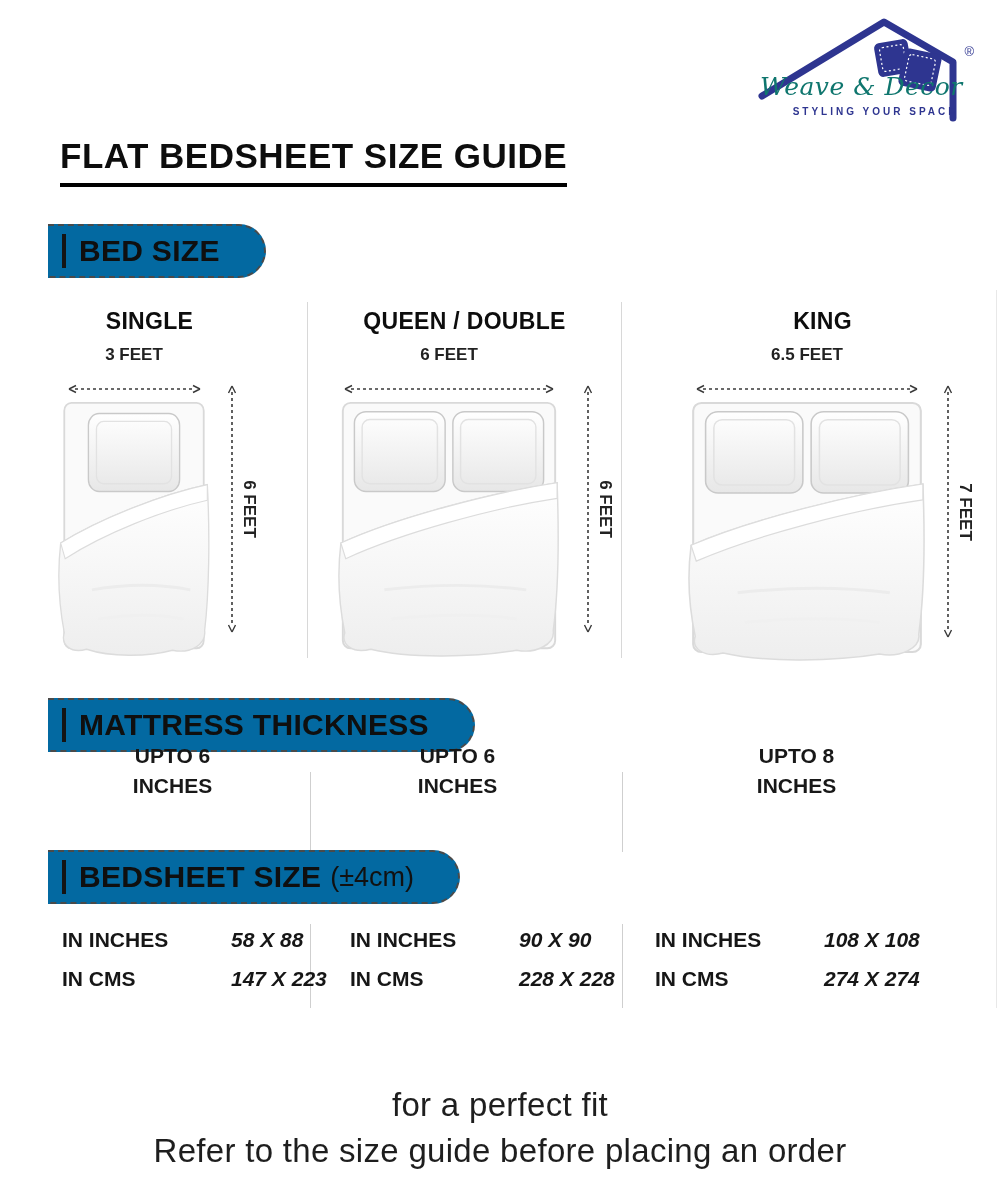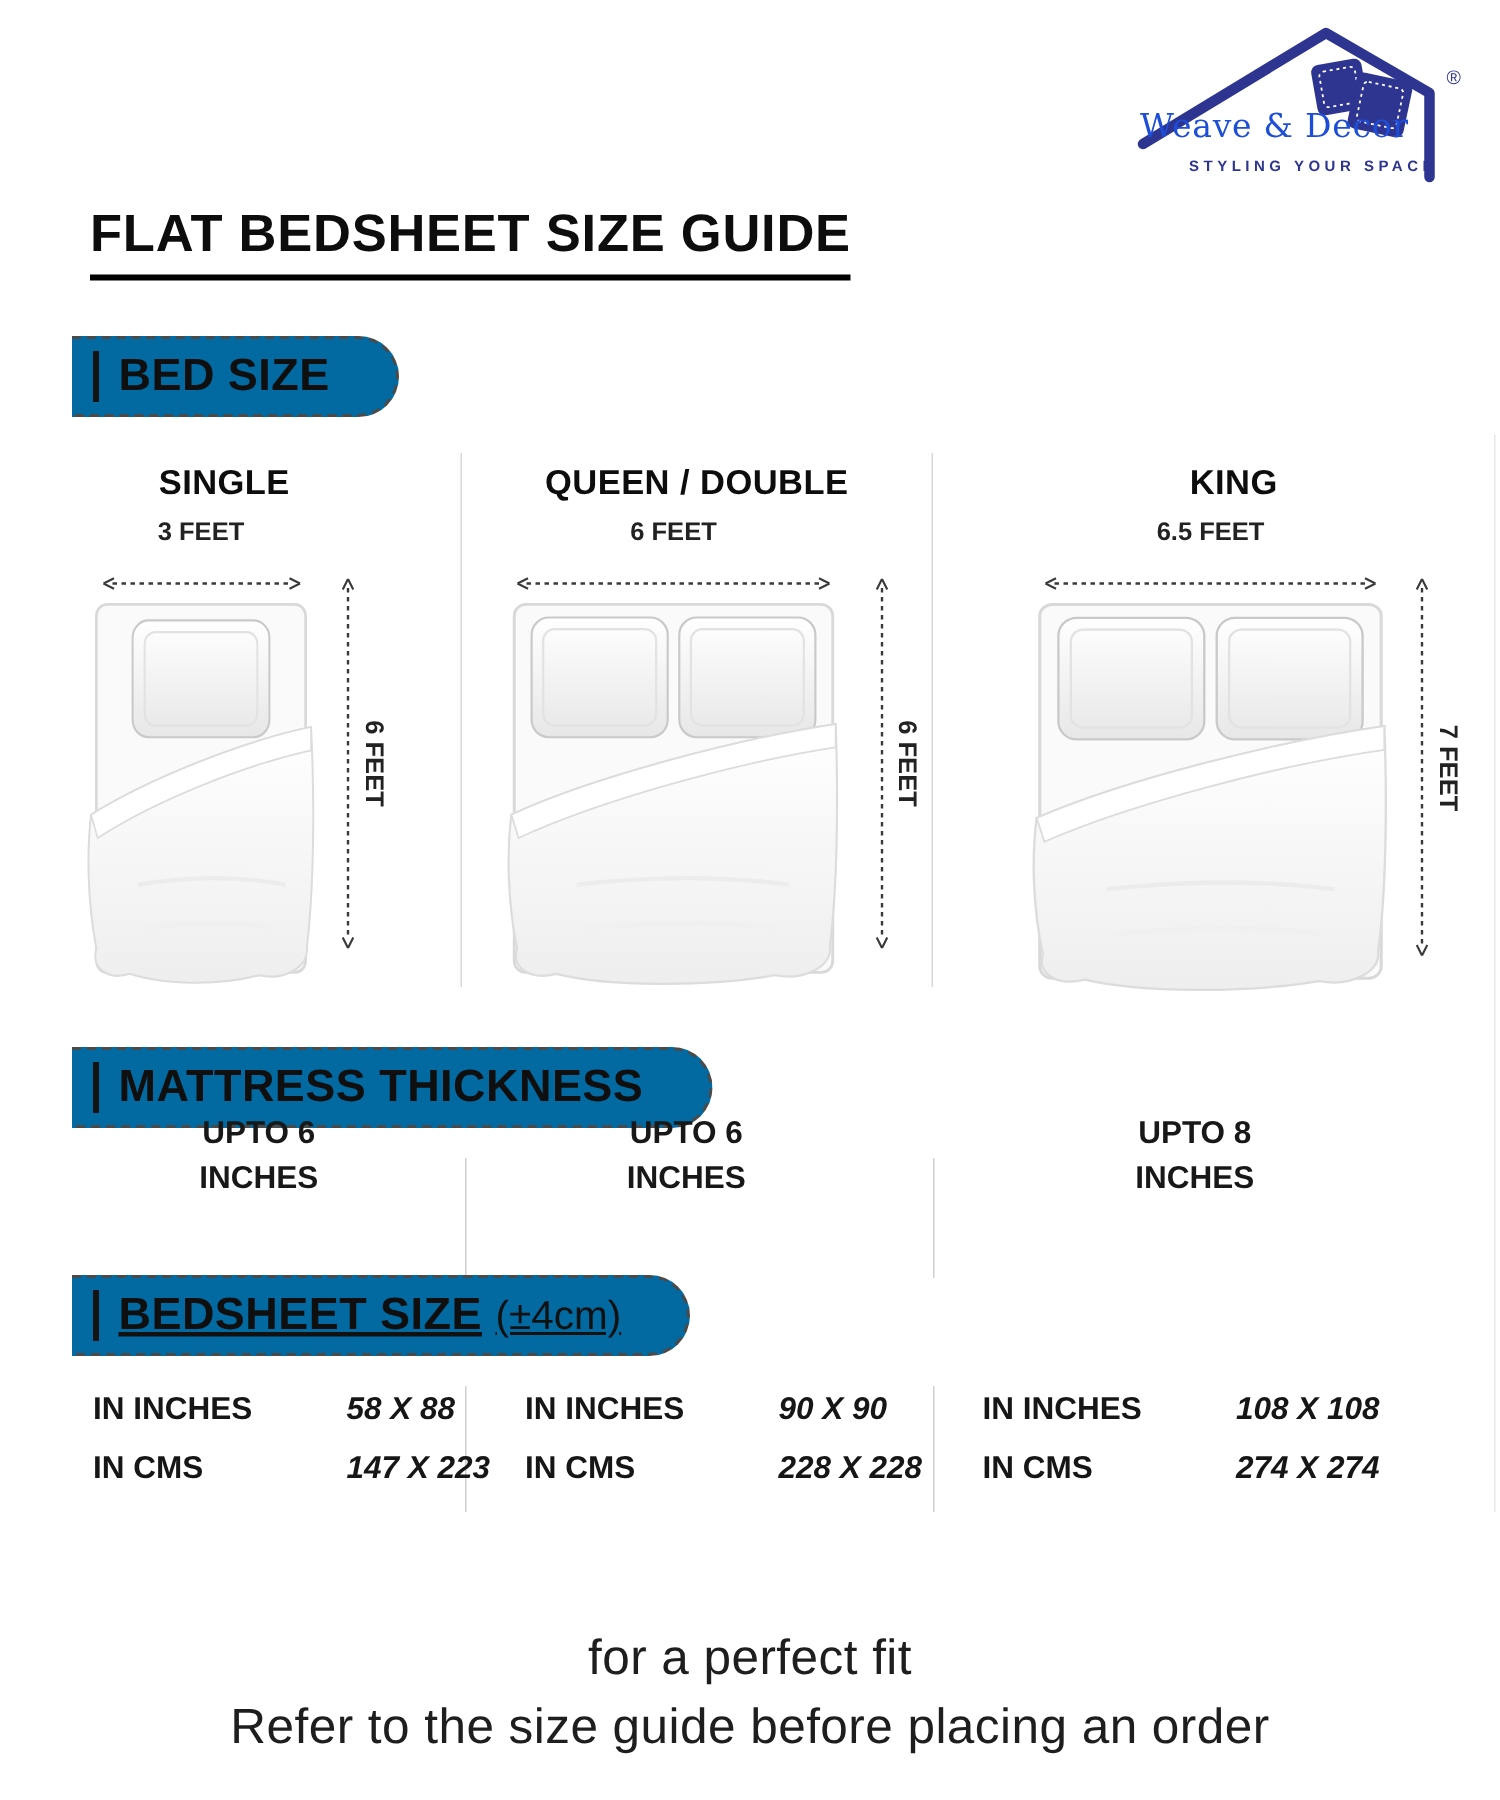--- a/index.html
+++ b/index.html
@@ -2,39 +2,39 @@
 <html><head>
 <meta charset="utf-8">
 <style>
   html,body{margin:0;padding:0;background:#fff;}
   .page{position:relative;width:1000px;height:1200px;background:#ffffff;overflow:hidden;
         font-family:"Liberation Sans",sans-serif;color:#111;}
 
   
   .logo{position:absolute;top:12px;right:26px;width:218px;height:118px;}
   .logo-svg{position:absolute;left:0;top:0;width:100%;height:100%;}
-  .logo-name{position:absolute;left:4px;top:60px;font-family:"DejaVu Serif",serif;
-             font-size:22px;color:#1d4ed8;white-space:nowrap;letter-spacing:.5px;}
+  .logo-name{position:absolute;left:4px;top:60px;font-family:"DejaVu Serif",serif;font-style:italic;
+             font-size:25px;color:#0f766e;white-space:nowrap;letter-spacing:.5px;}
   .logo-reg{position:absolute;right:0px;top:32px;font-size:13px;color:#2e3590;}
   .logo-tagline{position:absolute;right:16px;top:94px;font-size:10px;font-weight:bold;
                 letter-spacing:3px;color:#2e3590;white-space:nowrap;padding-left:18px;}
 
   
   .title{position:absolute;top:136px;left:60px;font-size:35px;font-weight:800;letter-spacing:.5px;
          border-bottom:4px solid #000;padding-bottom:7px;color:#0d0d0d;}
 
   
   .pill{position:absolute;display:inline-flex;align-items:center;border:2px dashed #4a4a4a;
         border-left:0;border-radius:0 32px 32px 0;padding:8px 44px 8px 14px;background:#0369a1;}
   .pill-bar{width:4px;height:34px;background:#141414;margin-right:13px;}
   .pill-text{font-size:30px;font-weight:800;letter-spacing:.3px;color:#0f0f0f;white-space:nowrap;}
   .pill-sub{font-size:27px;font-weight:400;margin-left:9px;color:#111;white-space:nowrap;}
   #pill-bed{top:224px;left:48px;}
   #pill-mattress{top:698px;left:48px;}
-  #pill-bedsheet{top:850px;left:48px;text-decoration:underline;}
+  #pill-bedsheet{top:850px;left:48px;}
 
   
   .sep{position:absolute;width:1px;background:#d8d8d8;}
   #sep-bed-1{left:307px;top:302px;height:356px;}
   #sep-bed-2{left:621px;top:302px;height:356px;}
   #sep-th-1{left:310px;top:772px;height:80px;background:#cfcfcf;}
   #sep-th-2{left:622px;top:772px;height:80px;background:#cfcfcf;}
   #sep-tb-1{left:310px;top:924px;height:84px;background:#cfcfcf;}
   #sep-tb-2{left:622px;top:924px;height:84px;background:#cfcfcf;}
   #edge-right{left:996px;top:290px;height:718px;background:#e8e8e8;}

